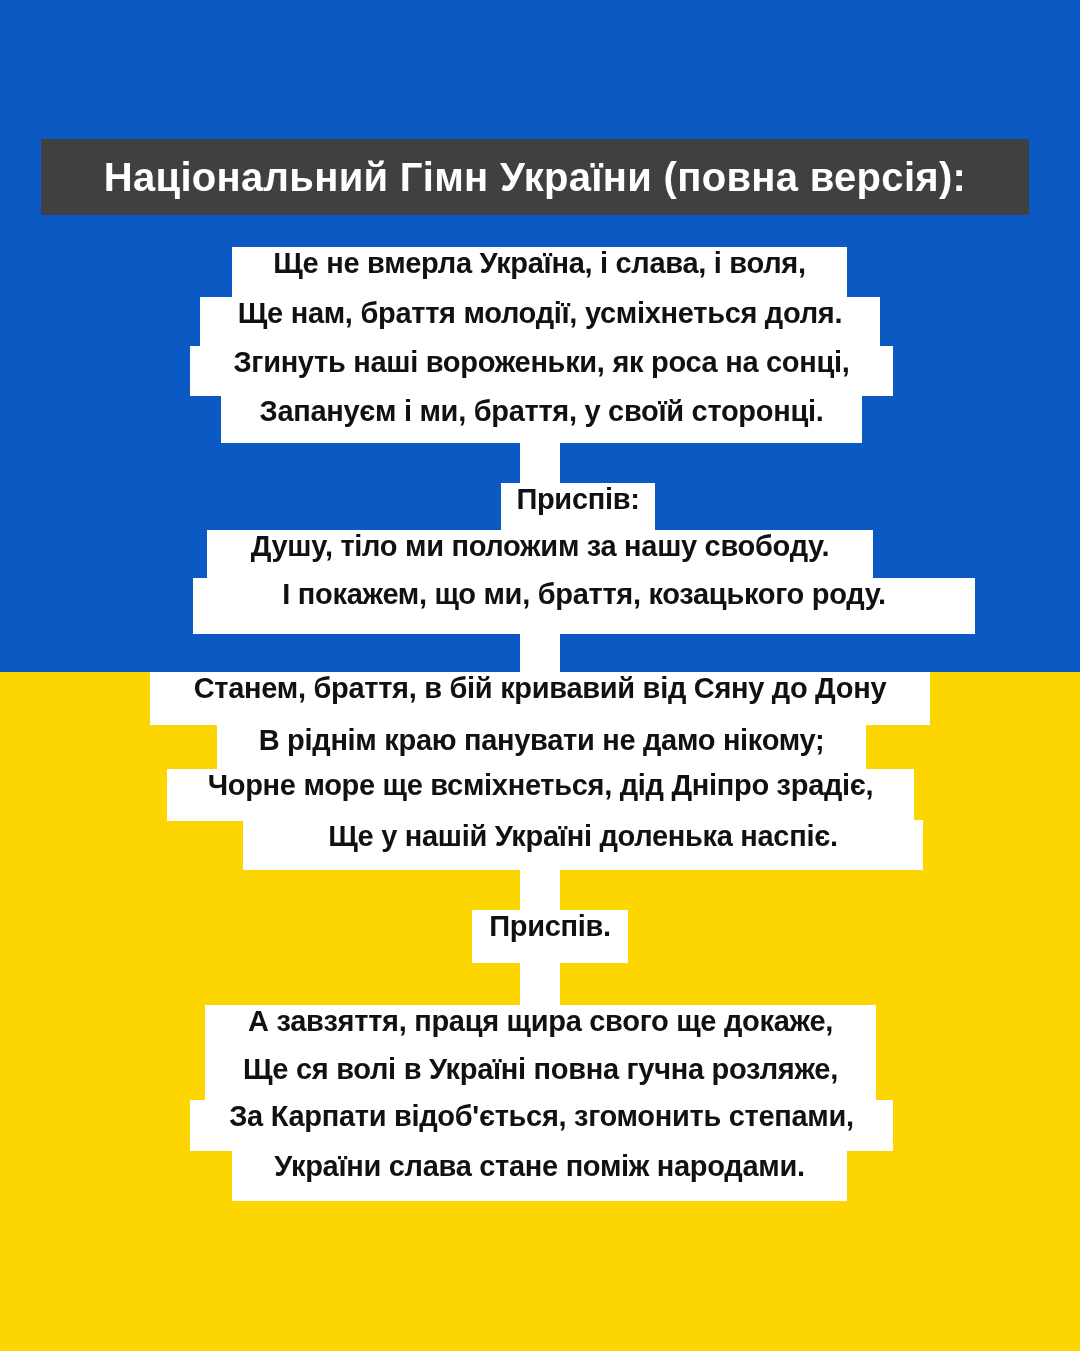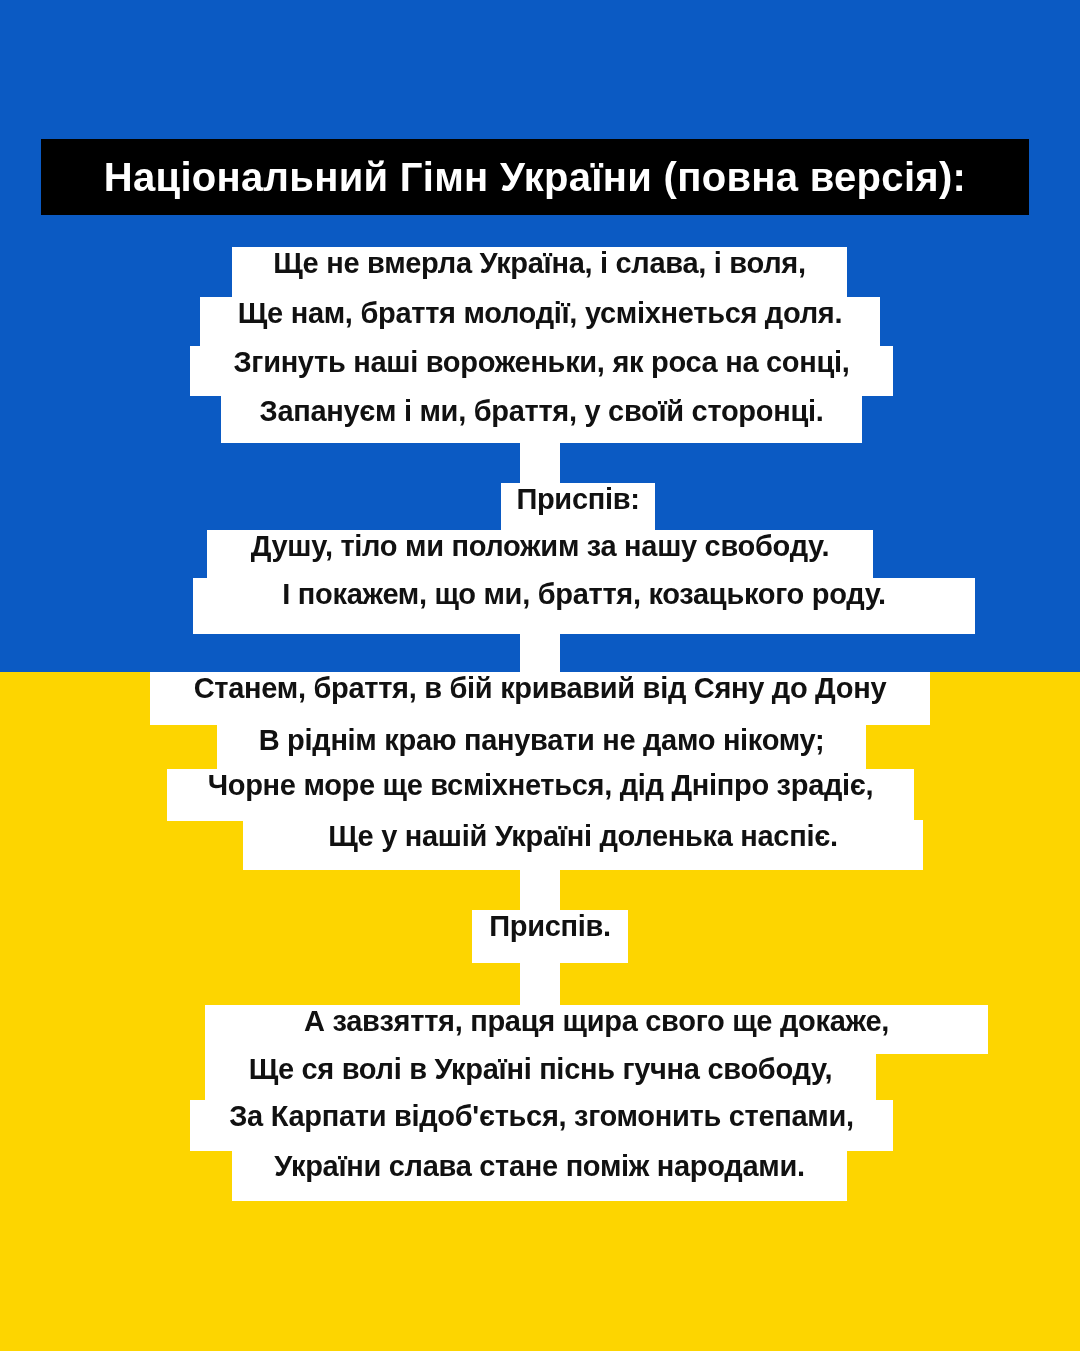--- a/index.html
+++ b/index.html
@@ -1,19 +1,19 @@
 <!DOCTYPE html>
 <html><head>
 <meta charset="utf-8">
 <style>
   html, body { margin:0; padding:0; }
   body { width:1080px; height:1351px; position:relative; overflow:hidden; font-family:"Liberation Sans", sans-serif; }
   .flag-blue { position:absolute; left:0; top:0; width:1080px; height:672px; background:#0b5ac3; }
   .flag-yellow { position:absolute; left:0; top:672px; width:1080px; height:679px; background:#fdd500; }
-  .title-box { position:absolute; left:41px; top:139px; width:988px; height:76px; background:#000000; display:flex; align-items:center; justify-content:center;text-decoration:underline; }
+  .title-box { position:absolute; left:41px; top:139px; width:988px; height:76px; background:#404040; display:flex; align-items:center; justify-content:center; }
   .title-text { color:#fff; font-weight:bold; font-size:40px; letter-spacing:0.3px; white-space:nowrap; }
   .spine { position:absolute; background:#fff; left:520px; width:40px; }
   .line { position:absolute; background:#fff; display:flex; justify-content:center; }
   .line span { color:#111; font-weight:bold; font-size:29px; white-space:nowrap; letter-spacing:-0.3px; }
 </style>
 </head>
 <body>
 
 <div class="flag-blue"></div>
 <div class="flag-yellow"></div>
@@ -60,24 +60,24 @@
     <span>Чорне море ще всміхнеться, дід Дніпро зрадіє,</span>
   </div>
 <div class="line" style="left:243px;top:820px;width:680px;height:50px;">
     <span>Ще у нашій Україні доленька наспіє.</span>
   </div>
 
 <div class="line" style="left:472px;top:910px;width:156px;height:53px;">
     <span>Приспів.</span>
   </div>
 
-<div class="line" style="left:205px;top:1005px;width:783px;height:49px;">
+<div class="line" style="left:205px;top:1005px;width:671px;height:49px;">
     <span>А завзяття, праця щира свого ще докаже,</span>
   </div>
 <div class="line" style="left:205px;top:1053px;width:671px;height:48px;">
-    <span>Ще ся волі в Україні піснь гучна свободу,</span>
+    <span>Ще ся волі в Україні повна гучна розляже,</span>
   </div>
 <div class="line" style="left:190px;top:1100px;width:703px;height:51px;">
     <span>За Карпати відоб'ється, згомонить степами,</span>
   </div>
 <div class="line" style="left:232px;top:1150px;width:615px;height:51px;">
     <span>України слава стане поміж народами.</span>
   </div>
 
 </body></html>

